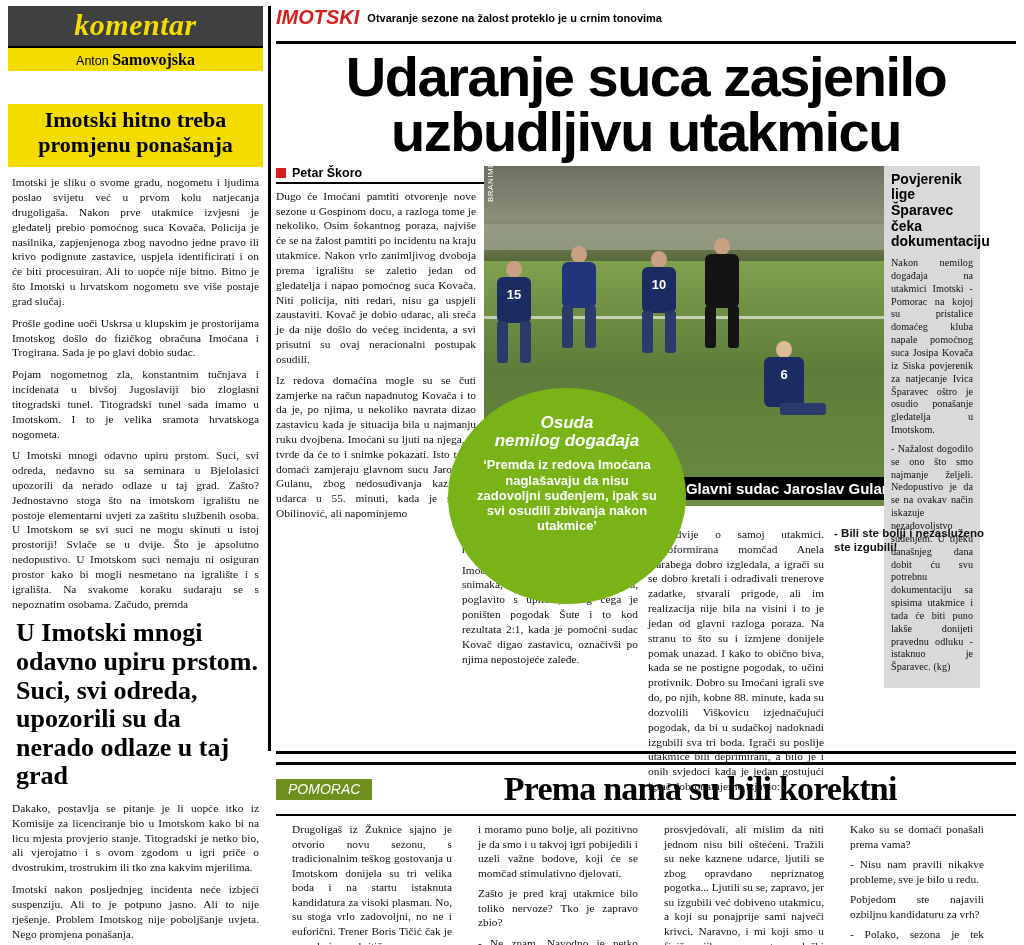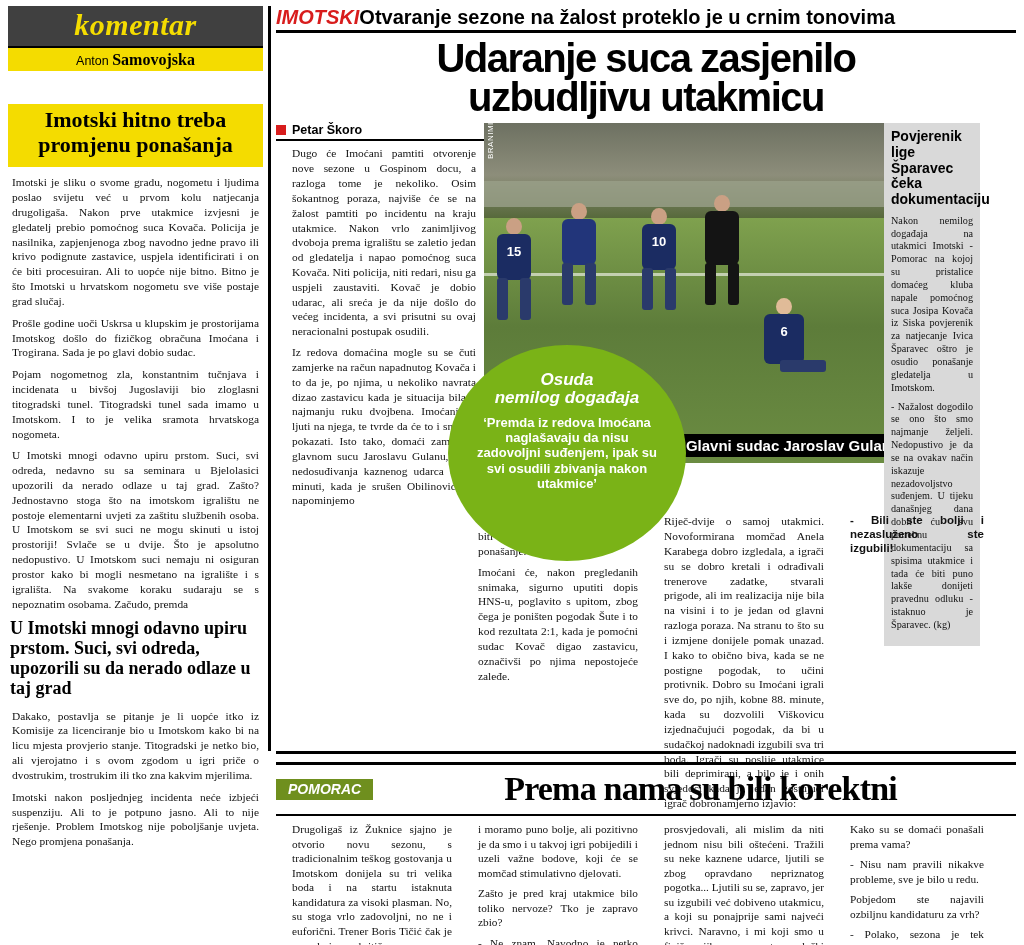--- a/index.html
+++ b/index.html
@@ -65,24 +65,24 @@
     padding: 8px 4px 0 4px;
     font-size: 11.4px;
     line-height: 1.30;
     text-align: justify;
     color: #111;
   }
   .left-body p { margin: 0 0 7px 0; text-indent: 0; }
   .pullquote {
     font-family: "Liberation Serif", serif;
     font-weight: bold;
-    font-size: 18px;
+    font-size: 26px;
     line-height: 1.1;
     color: #000;
-    margin: 8px 2px 10px 2px;
+    margin: 8px 2px 10px 8px;
     text-align: left;
   }
   .left-body-2 {
     padding: 0 4px;
     font-size: 11.4px;
     line-height: 1.30;
     text-align: justify;
     color: #111;
   }
   .left-body-2 p { margin: 0 0 7px 0; }
@@ -97,41 +97,42 @@
 
   
   .main {
     position: absolute;
     left: 276px; top: 6px;
     width: 740px;
   }
   .kicker-row {
     display: flex;
     align-items: center;
+    gap: 8px;
     border-bottom: 3px solid #000;
-    padding-bottom: 1px;
+    padding-bottom: 12px;
   }
   .kicker-tag {
     color: #d81d1d;
     font-family: "Liberation Sans", sans-serif;
     font-weight: bold;
     font-style: italic;
     font-size: 20px;
     letter-spacing: 0px;
   }
   .kicker-text {
     font-family: "Liberation Sans", sans-serif;
     font-weight: bold;
-    font-size: 20px;
+    font-size: 11px;
     color: #000;
   }
   .headline {
     font-family: "Liberation Sans", sans-serif;
     font-weight: bold;
-    font-size: 40px;
+    font-size: 56px;
     line-height: 0.98;
     letter-spacing: -1.5px;
     color: #000;
     text-align: center;
     margin: 6px 0 4px 0;
   }
 
   
   .article-top {
     position: relative;
@@ -155,21 +156,21 @@
     font-weight: bold;
     font-size: 12.5px;
     color: #000;
   }
   .col-text {
     font-size: 11.4px;
     line-height: 1.30;
     text-align: justify;
     color: #111;
   }
-  .col-text p { margin: 0 0 6px 16px; }
+  .col-text p { margin: 0 0 6px 0; }
 
   
   .photo-wrap {
     position: absolute;
     left: 208px; top: 0px;
     width: 420px; height: 340px;
     overflow: hidden;
   }
   .photo {
     position: absolute; inset: 0;
@@ -280,21 +281,21 @@
     border-top: 3px solid #000;
     padding-top: 5px;
   }
   .bottom-head {
     display: flex; align-items: center; gap: 12px;
   }
   .tag-pomorac {
     background: #6f8f1e;
     color: #fff;
     font-family: "Liberation Sans", sans-serif;
-    font-weight: bold; font-style: italic;
+    font-weight: normal; font-style: italic;
     font-size: 14px;
     padding: 2px 12px 3px 12px;
   }
   .bottom-hl {
     font-family: Liberation Serif, serif;
     font-weight: bold;
     font-size: 34px;
     letter-spacing: -0.8px;
     color: #000;
     flex: 1;

